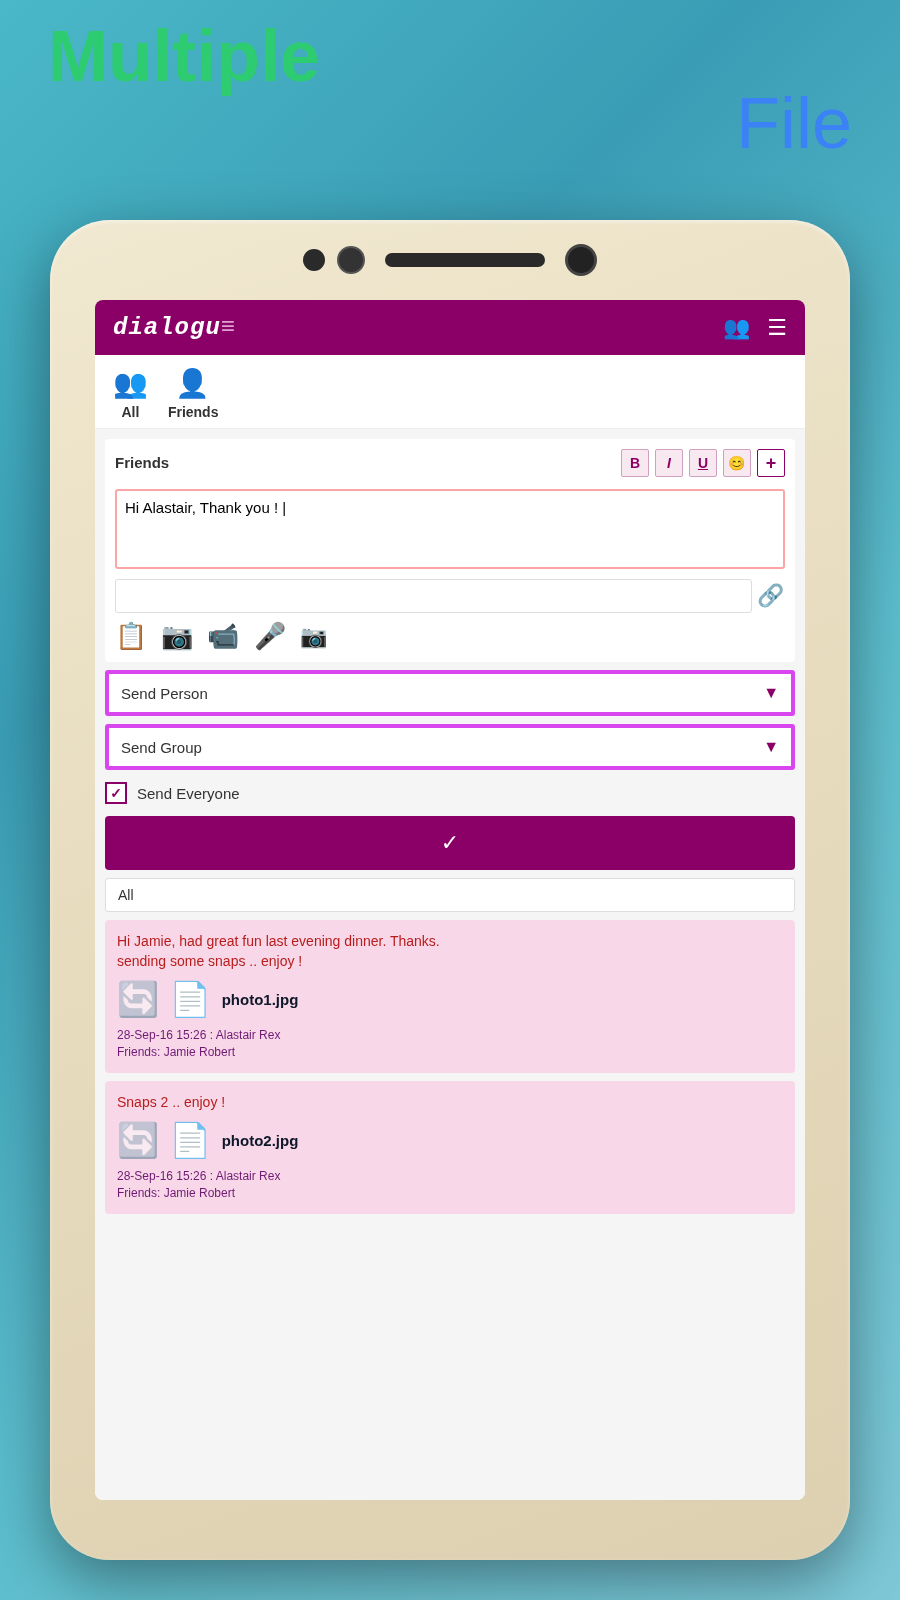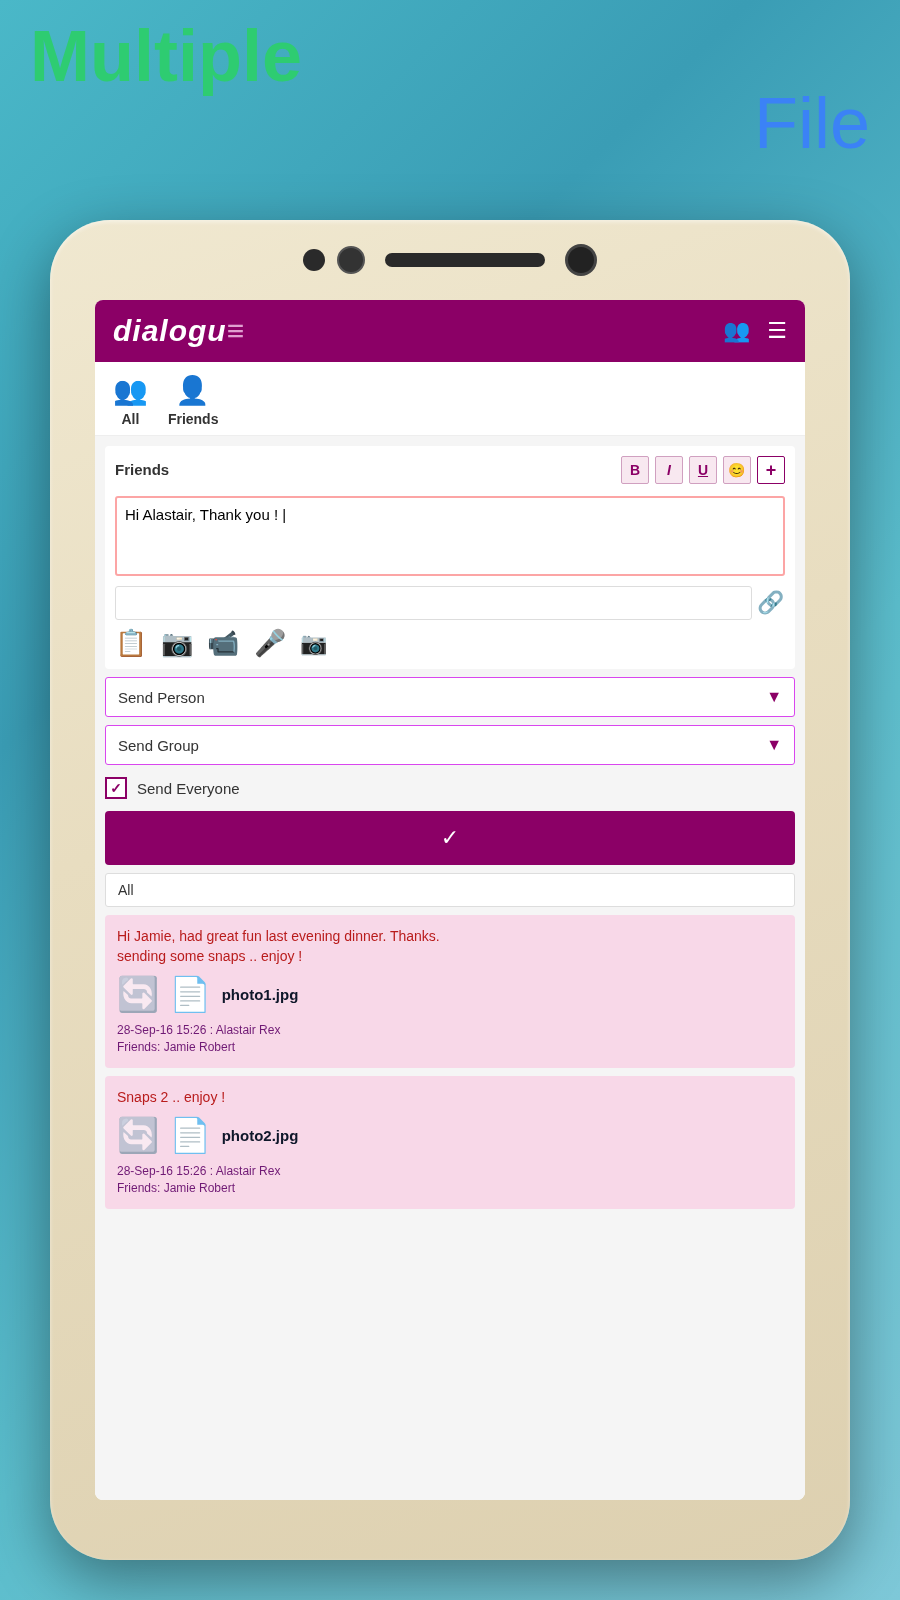--- a/index.html
+++ b/index.html
@@ -9,21 +9,21 @@
       background: linear-gradient(135deg, #4ab8c8 0%, #3a9db5 30%, #5bbdcc 60%, #7ec8d8 100%);
       font-family: Arial, sans-serif;
       overflow: hidden;
       position: relative;
     }
 
     
     .banner {
       position: absolute;
       top: 0; left: 0; right: 0;
-      padding: 20px 30px;
+      padding: 20px 48px;
       z-index: 1;
     }
     .banner-multiple {
       font-size: 72px;
       font-weight: bold;
       color: #2ecc71;
       line-height: 1;
     }
     .banner-file {
       font-size: 72px;
@@ -108,24 +108,25 @@
     .app-header {
       background: #8b0066;
       padding: 14px 18px;
       display: flex;
       align-items: center;
       justify-content: space-between;
       flex-shrink: 0;
     }
     .app-logo {
       color: #fff;
-      font-size: 30px;
+      font-size: 24px;
       font-style: italic;
       font-weight: bold;
       letter-spacing: 1px;
+      font-family: Liberation Mono, monospace;
     }
     .app-logo span { color: #e0a0d0; }
     .header-icons {
       display: flex;
       gap: 16px;
       align-items: center;
     }
     .header-icon-btn {
       color: #fff;
       font-size: 22px;
@@ -234,21 +235,21 @@
     }
     .attach-btn {
       font-size: 26px;
       color: #6b0050;
       cursor: pointer;
     }
 
     
     .dropdown-row {
       background: #fff;
-      border: 1px solid #d946ef;
+      border: 4px solid #d946ef;
       border-radius: 3px;
       padding: 10px 12px;
       display: flex;
       align-items: center;
       justify-content: space-between;
       cursor: pointer;
       font-size: 15px;
       color: #333;
       gap: 48px;
     }

